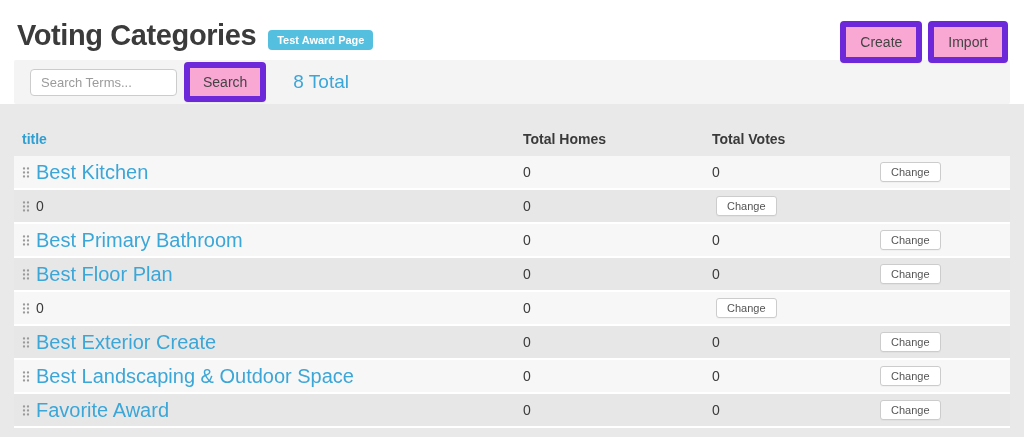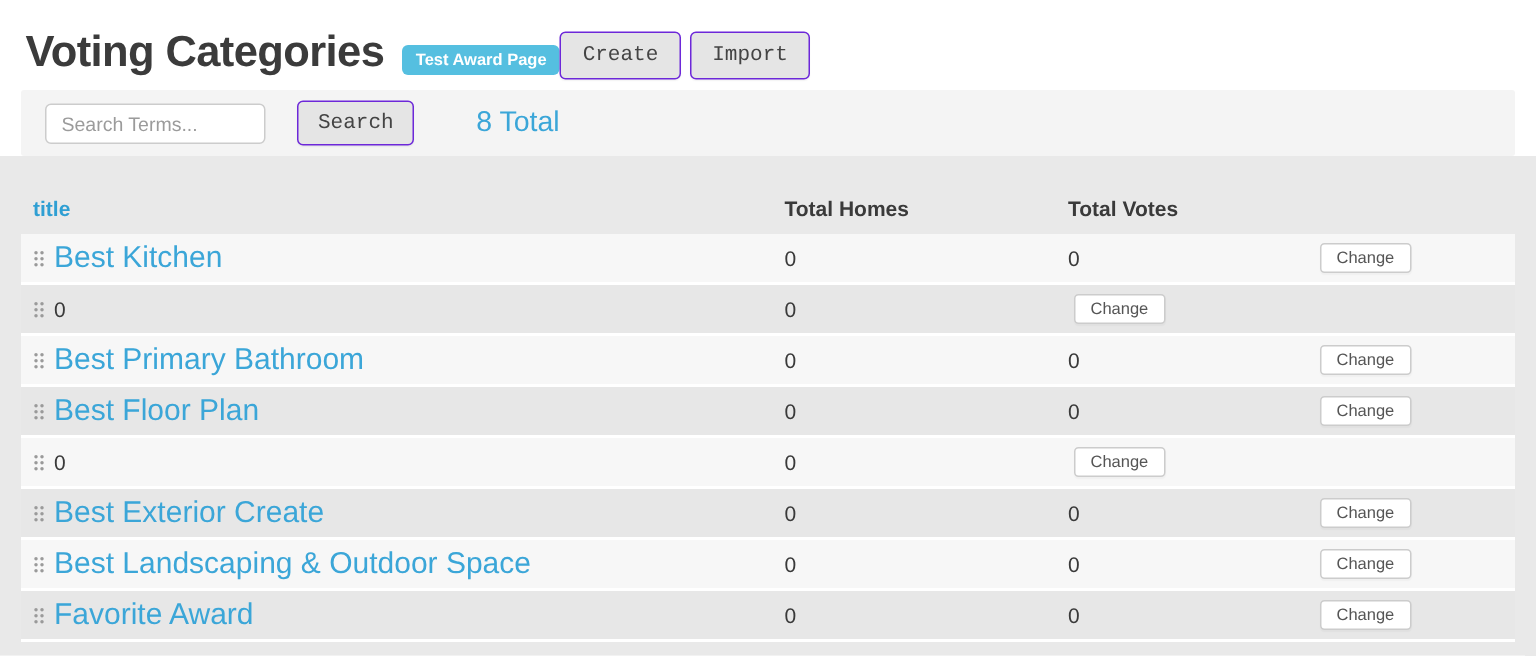--- a/index.html
+++ b/index.html
@@ -6,42 +6,42 @@
   html, body { width:1024px; height:437px; }
   body {
     background:#ffffff;
     font-family:"Liberation Sans", sans-serif;
     overflow:hidden;
     color:#3a3a3a;
   }
 
   
   .topbar {
-    display:flex; align-items:flex-start;
+    display:flex; justify-content:space-between; align-items:flex-start;
     padding:20px 16px 9px 17px; height:31px;
   }
   .title-wrap { display:flex; align-items:center; gap:12px; }
   h1.page-title {
     font-size:29px; font-weight:700; color:#3b3b3b; letter-spacing:-0.4px; line-height:31px;
   }
   .badge {
     background:#55bfe0; color:#ffffff; font-size:11px; font-weight:700;
     padding:4px 9px; border-radius:4px; margin-top:8px; cursor:pointer; white-space:nowrap;
   }
   .top-buttons { display:flex; gap:6px; margin-top:1px; }
   .btn {
-    background:#e5e5e5; border:1px solid #6d28d9; border-radius:4px;
-    font-size:14px; color:#444444; padding:7px 14px; font-family:Liberation Mono, monospace;
+    background:#f9a8d4; border:6px solid #6d28d9; border-radius:4px;
+    font-size:14px; color:#444444; padding:7px 14px; font-family:Liberation Sans, sans-serif;
     box-shadow:0 1px 1px rgba(0,0,0,0.05); cursor:pointer;
   }
 
   
   .search-strip {
     margin:0 14px; height:44px; background:#f4f4f4; border-radius:2px;
-    display:flex; align-items:center; padding-left:16px; box-sizing:border-box;gap:14px;
+    display:flex; align-items:center; padding-left:16px; box-sizing:border-box;
   }
   .search-input {
     width:125px; height:25px; border:1px solid #cccccc; border-radius:4px;
     padding:0 10px; font-size:13px; color:#333333; background:#ffffff; font-family:inherit;
   }
   .search-input::placeholder { color:#9b9b9b; }
   .search-btn { margin-left:7px; padding:6px 13px; font-size:14px; }
   .total-count { margin-left:27px; color:#3ba6d8; font-size:19px; }
 
   

